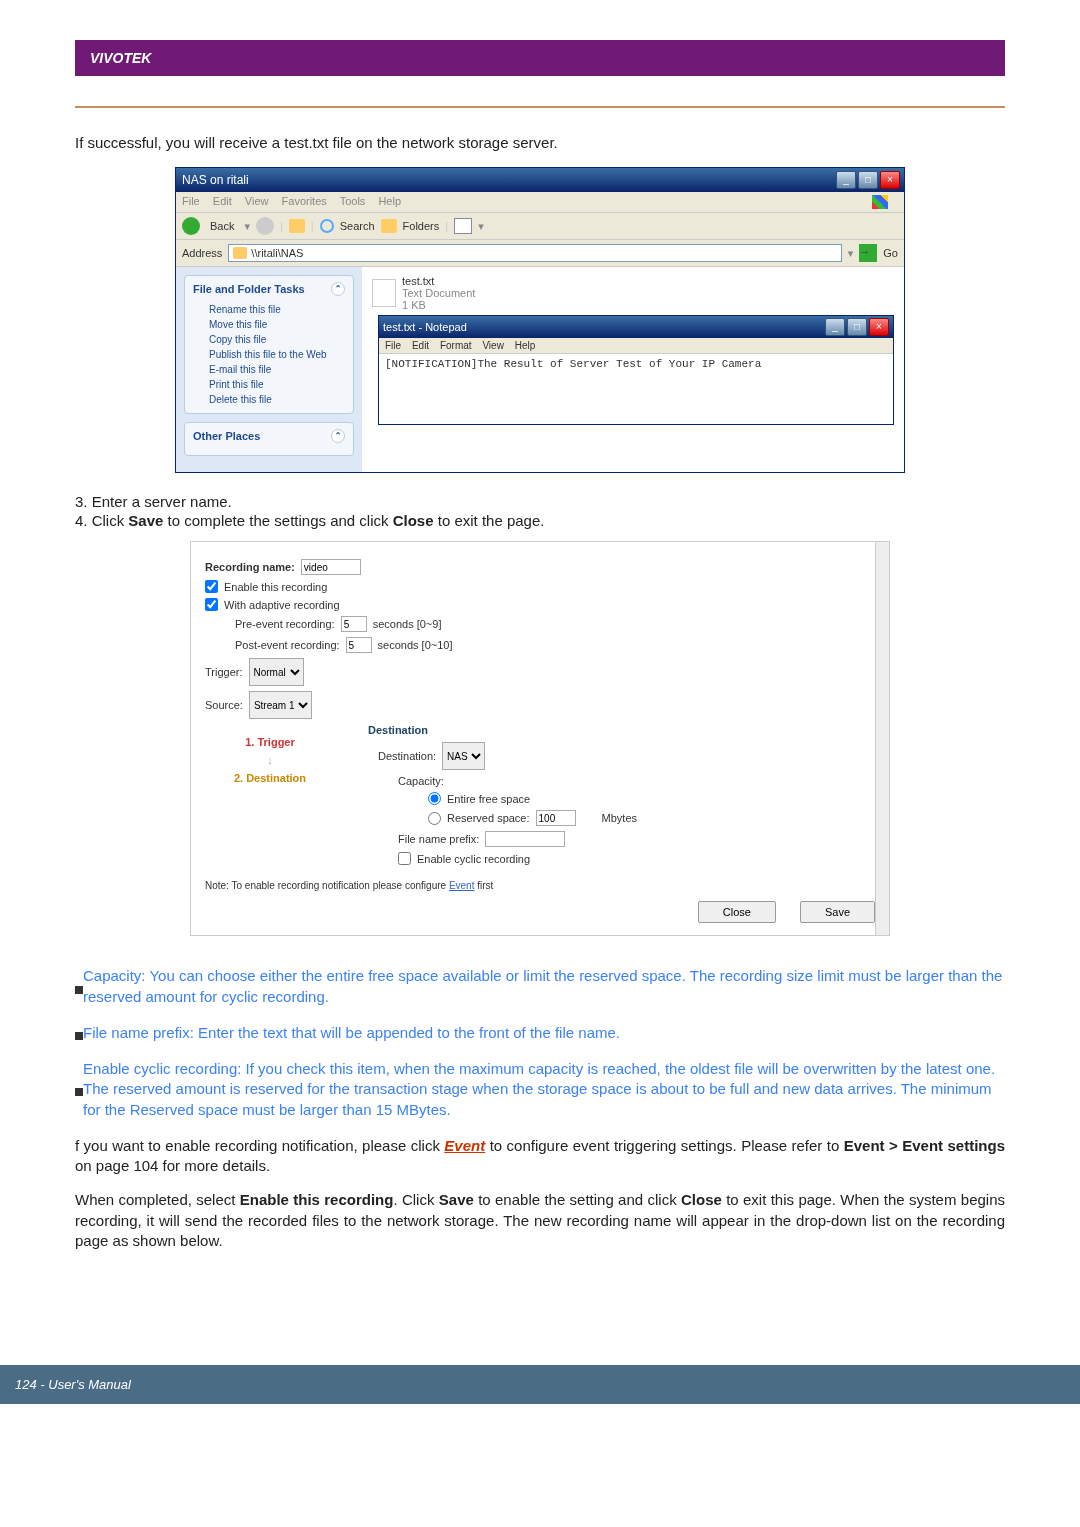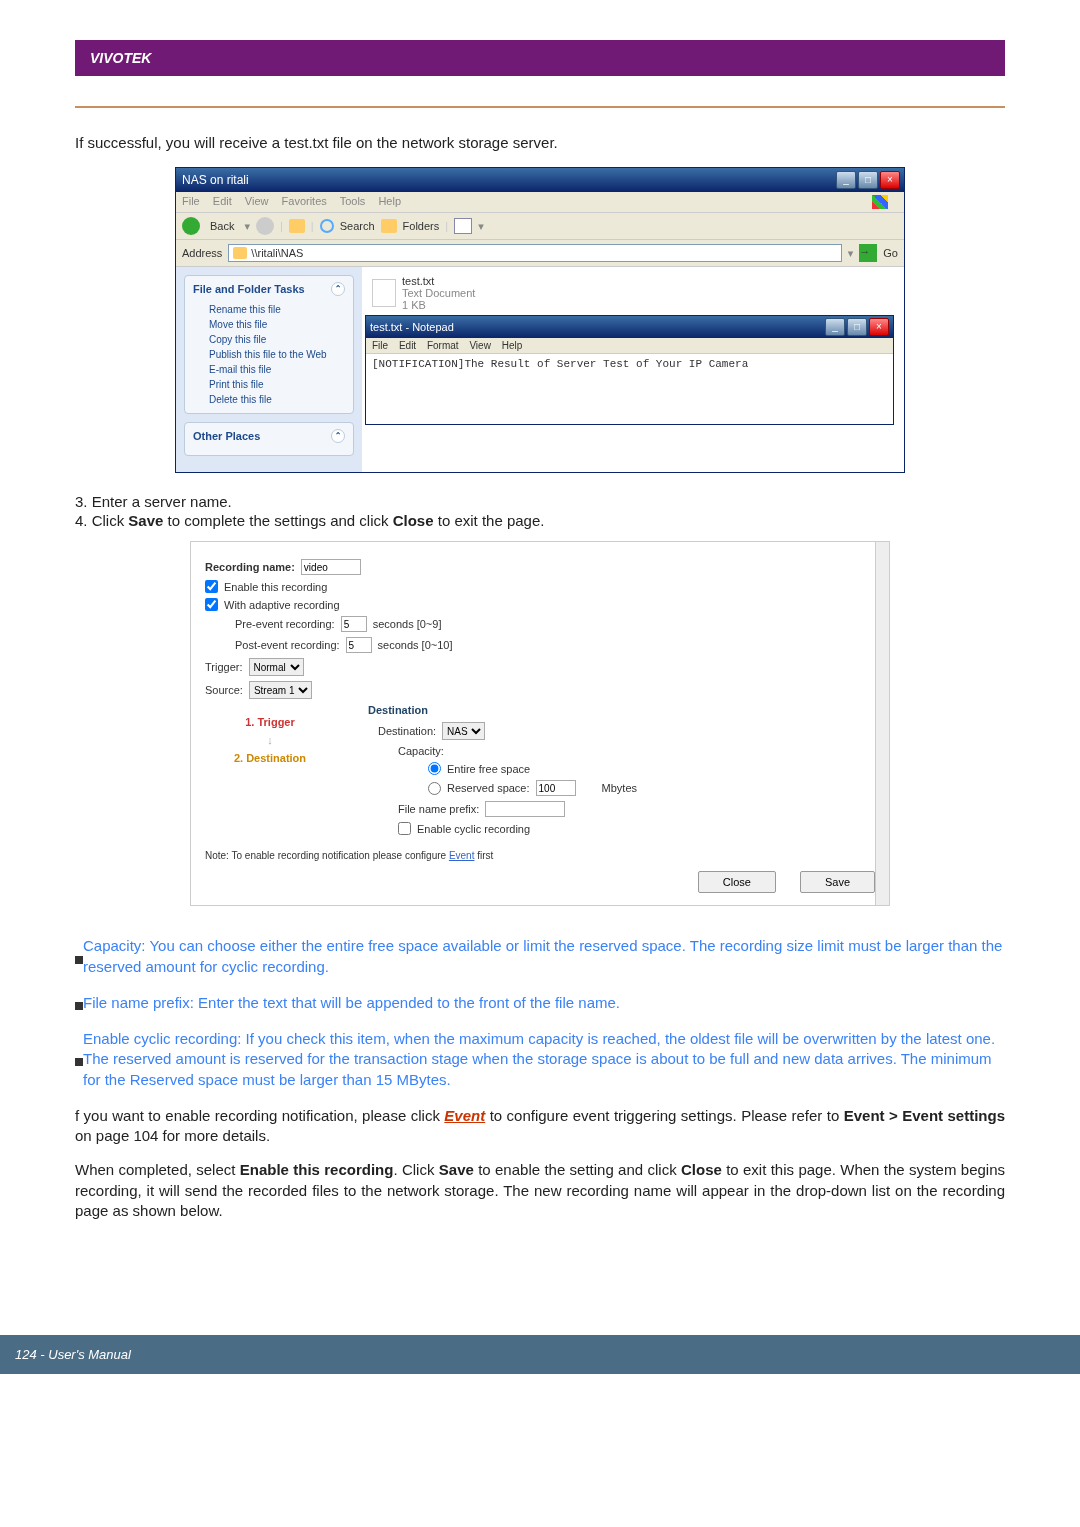--- a/index.html
+++ b/index.html
@@ -32,32 +32,32 @@
   .go-btn { width: 18px; height: 18px; background: #3a3; display: inline-block; }
   .explorer-body { display: flex; background: #fff; min-height: 180px; }
   .side-pane { width: 186px; background: #dde7f5; padding: 8px; font-size: 11px; }
   .side-panel { background: #f3f6fb; border: 1px solid #bcd; border-radius: 4px; margin-bottom: 8px; padding: 6px 8px; }
   .side-panel .ptitle { color: #1e4a8c; font-weight: bold; display: flex; justify-content: space-between; align-items: center; margin-bottom: 6px; font-size: 11px; }
   .chevron { width: 14px; height: 14px; background: #fff; border: 1px solid #bcd; border-radius: 50%; text-align: center; font-size: 8px; line-height: 12px; color: #1e4a8c; }
   .side-panel a { color: #1e4a8c; text-decoration: none; display: block; padding: 2px 0 2px 16px; font-size: 10px; position: relative; }
   .main-pane { flex: 1; padding: 8px 10px; position: relative; }
   .file-item { display: flex; align-items: center; gap: 6px; font-size: 11px; }
   .file-icon { width: 24px; height: 28px; background: #fff; border: 1px solid #ccc; }
-  .notepad-win { position: absolute; left: 3px; top: 48px; right: 10px; border: 1px solid #0a246a; background: #fff; }
+  .notepad-win { position: absolute; left: 16px; top: 48px; right: 10px; border: 1px solid #0a246a; background: #fff; }
   .notepad-win .titlebar { background: linear-gradient(#3a6ea5,#0a246a); font-size: 11px; padding: 2px 4px; }
   .notepad-menu { font-size: 10px; padding: 2px 6px; background: #ece9d8; border-bottom: 1px solid #ccc; }
   .notepad-menu span { margin-right: 8px; }
   .notepad-body { font-family: "Courier New", monospace; font-size: 11px; padding: 4px 6px; height: 70px; background: #fff; }
 
   
   .rec-wrap { margin: 12px auto 30px auto; width: 700px; border: 1px solid #ccc; padding: 12px 14px; font-size: 11px; position: relative; background: #fff; }
   .rec-row { margin: 5px 0; display: flex; align-items: center; gap: 6px; }
   .rec-input-s { width: 26px; border: 1px solid #aaa; height: 16px; font-size: 10px; padding: 0 2px; }
   .rec-input { border: 1px solid #aaa; height: 16px; font-size: 10px; padding: 0 2px; }
-  .rec-select { border: 1px solid #aaa; height: 18px; font-size: 10px; }
+  .rec-select { border: 1px solid #aaa; height: 28px; font-size: 10px; }
   .rec-cols { display: flex; gap: 12px; }
   .rec-left { width: 130px; }
   .step { text-align: center; color: #c80; font-weight: bold; font-size: 11px; margin: 12px 0; }
   .step.sel { color: #c33; }
   .arrow-down { text-align: center; color: #aaa; margin: -6px 0; }
   .rec-right { flex: 1; margin-left: 21px; }
   .fieldset-label { color: #246; font-weight: bold; font-size: 11px; margin-bottom: 6px; }
   .rec-btn { border: 1px solid #999; background: #f0f0f0; padding: 4px 24px; font-size: 11px; border-radius: 2px; }
   .rec-footer { display: flex; justify-content: flex-end; gap: 24px; margin-top: 10px; }
   .rec-note { font-size: 10px; color: #333; margin-top: 10px; }

